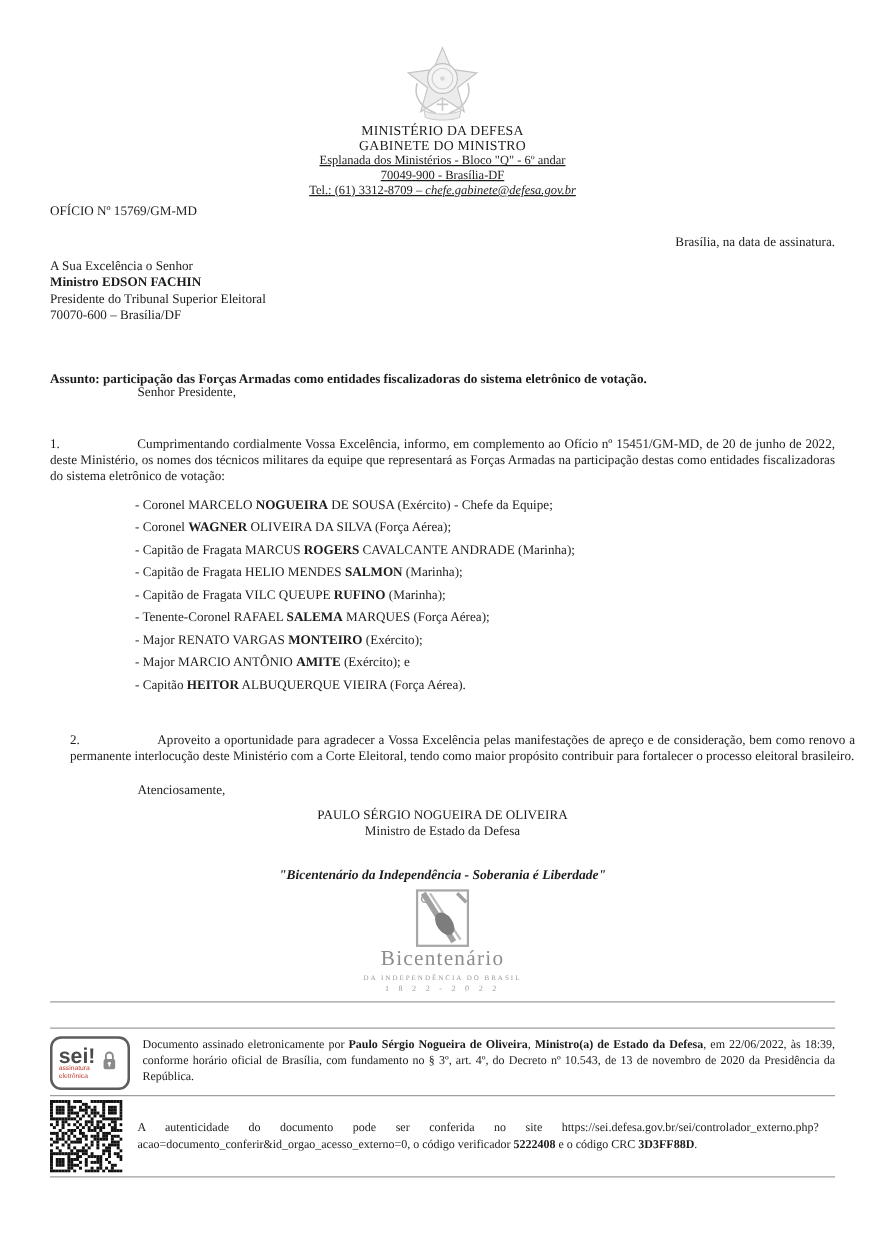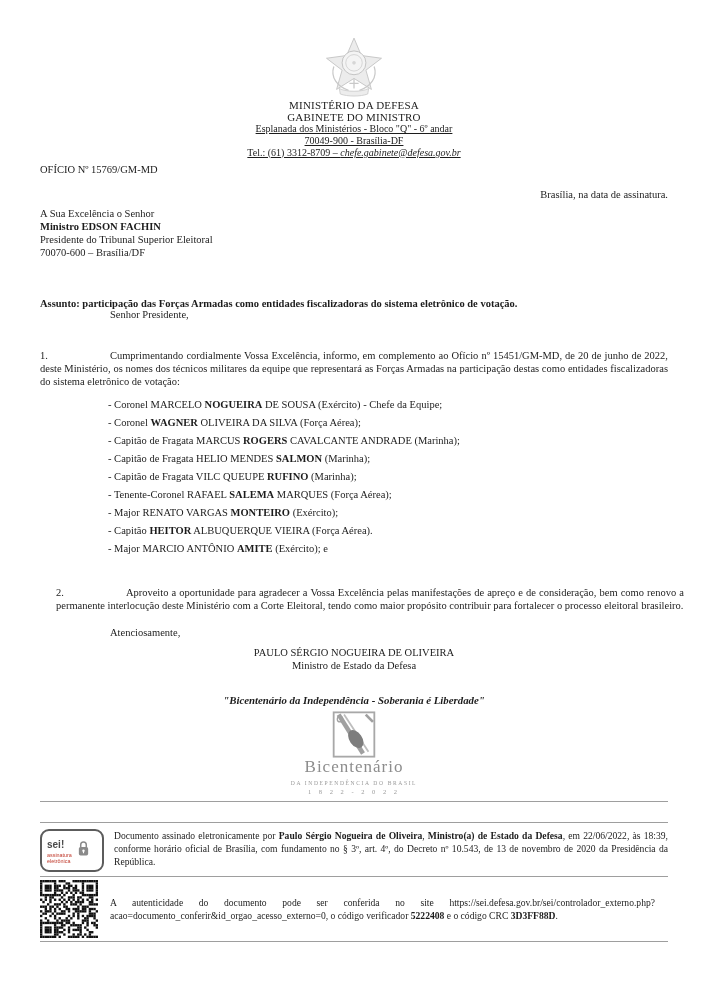--- a/index.html
+++ b/index.html
@@ -55,21 +55,21 @@
   .rule4 { top: 941px; }
 
   
   .sei-row { top: 829px; left: 40px; width: 628px; display: flex; gap: 10px; align-items: flex-start; }
   .sei-box {
     flex: 0 0 auto; width: 50px; height: 31px;
     border: 2px solid #5c5c5c; border-radius: 9px;
     padding: 4px 5px; display: flex; align-items: center; gap: 5px;
     background: #fff;
   }
-  .sei-word { font-family: "Liberation Sans", sans-serif; font-weight: bold; font-size: 10px; line-height: 14px; color: #4a4a4a; }
+  .sei-word { font-family: "Liberation Sans", sans-serif; font-weight: bold; font-size: 17px; line-height: 14px; color: #4a4a4a; }
   .sei-sub { font-family: "Liberation Sans", sans-serif; font-size: 5.4px; line-height: 6px; color: #c0392b; }
   .sei-text { font-size: 9.6px; line-height: 13px; width: 556px; text-align: justify; }
 
   
   .qr-row { top: 880px; left: 40px; width: 628px; display: flex; gap: 12px; align-items: center; }
   .qr { flex: 0 0 auto; width: 58px; height: 58px; }
   .qr svg { display: block; }
   .verif-text { font-size: 9.6px; line-height: 13px; width: 545px; text-align: justify; overflow-wrap: anywhere; }
 
   b { font-weight: bold; }
@@ -117,22 +117,22 @@
   <p class="abs para para1" style="margin:0;"><span>1.</span><span class="tab"></span><span>Cumprimentando cordialmente Vossa Excelência, informo, em complemento ao Ofício nº 15451/GM-MD, de 20 de junho de 2022, deste Ministério, os nomes dos técnicos militares da equipe que representará as Forças Armadas na participação destas como entidades fiscalizadoras do sistema eletrônico de votação:</span></p>
 
   <div class="abs team">
       <div class="team-line"><span>- Coronel MARCELO </span><b>NOGUEIRA</b><span> DE SOUSA (Exército) - Chefe da Equipe;</span></div>
       <div class="team-line"><span>- Coronel </span><b>WAGNER</b><span> OLIVEIRA DA SILVA (Força Aérea);</span></div>
       <div class="team-line"><span>- Capitão de Fragata MARCUS </span><b>ROGERS</b><span> CAVALCANTE ANDRADE (Marinha);</span></div>
       <div class="team-line"><span>- Capitão de Fragata HELIO MENDES </span><b>SALMON</b><span> (Marinha);</span></div>
       <div class="team-line"><span>- Capitão de Fragata VILC QUEUPE </span><b>RUFINO</b><span> (Marinha);</span></div>
       <div class="team-line"><span>- Tenente-Coronel RAFAEL </span><b>SALEMA</b><span> MARQUES (Força Aérea);</span></div>
       <div class="team-line"><span>- Major RENATO VARGAS </span><b>MONTEIRO</b><span> (Exército);</span></div>
+      <div class="team-line"><span>- Major MARCIO ANTÔNIO </span><b>AMITE</b><span> (Exército); e</span></div>
       <div class="team-line"><span>- Capitão </span><b>HEITOR</b><span> ALBUQUERQUE VIEIRA (Força Aérea).</span></div>
-      <div class="team-line"><span>- Major MARCIO ANTÔNIO </span><b>AMITE</b><span> (Exército); e</span></div>
     </div>
 
   <p class="abs para para2" style="margin:16px;"><span>2.</span><span class="tab"></span><span>Aproveito a oportunidade para agradecer a Vossa Excelência pelas manifestações de apreço e de consideração, bem como renovo a permanente interlocução deste Ministério com a Corte Eleitoral, tendo como maior propósito contribuir para fortalecer o processo eleitoral brasileiro.</span></p>
 
   <div class="abs closing">Atenciosamente,</div>
   <div class="abs centered signer">
     <div>PAULO SÉRGIO NOGUEIRA DE OLIVEIRA</div>
     <div>Ministro de Estado da Defesa</div>
   </div>
 

